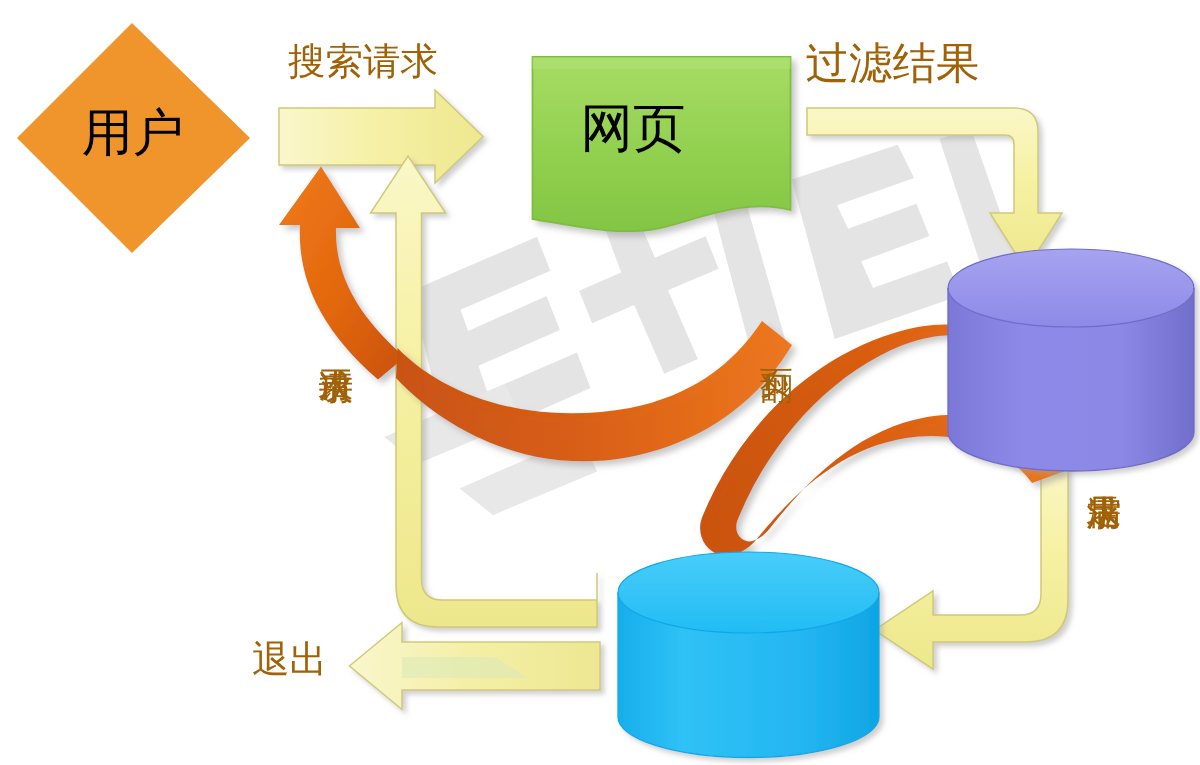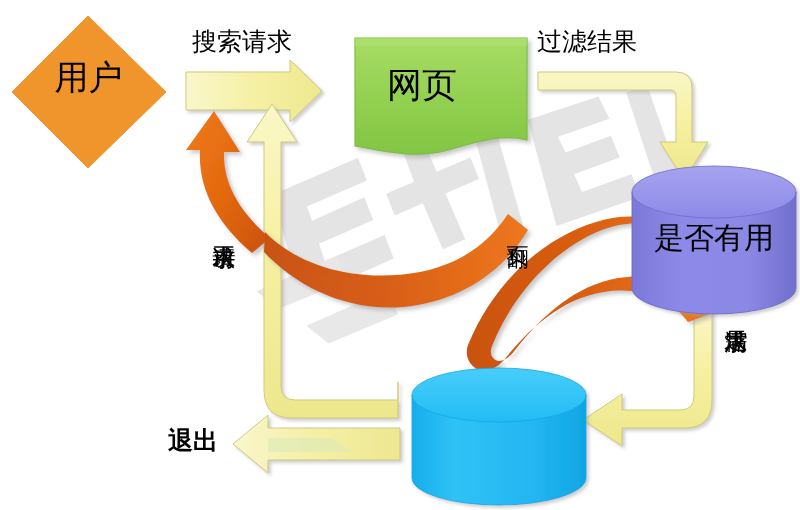--- a/index.html
+++ b/index.html
@@ -6,21 +6,21 @@
   body{
     width:800px;height:510px;overflow:hidden;position:relative;
     font-family:"Liberation Serif","DejaVu Serif",serif;
     background:#ffffff;
   }
   #stage{position:absolute;left:0;top:0;width:800px;height:510px;}
   #stage svg{position:absolute;left:0;top:0;}
 
   .lbl{
     position:absolute;
-    color:#000000;
+    color:#a16207;
     font-family:"Liberation Serif","DejaVu Serif",serif;
     font-weight:400;
     white-space:nowrap;
     letter-spacing:0px;
     line-height:1.0;
     user-select:none;
   }
   .lbl-v{
     writing-mode:vertical-rl;
     text-orientation:upright;
@@ -224,32 +224,31 @@
     <path d="M632,192 L632,288 A82,26 0 0 0 796,288 L796,192" fill="none" stroke="#6F6CC8" stroke-width="0.9"></path>
   </g>
 
   <g filter="url(#softShadow2)">
     <path d="M412,395 L412,478 A87,27 0 0 0 586,478 L586,395 Z" fill="url(#gBlueSide)"></path>
     <ellipse cx="499" cy="395" rx="87" ry="27" fill="url(#gBlueTop)" stroke="#11A8E6" stroke-width="0.8"></ellipse>
     <path d="M412,395 L412,478 A87,27 0 0 0 586,478 L586,395" fill="none" stroke="#11A8E6" stroke-width="0.9"></path>
   </g>
 </svg>
 
-<div class="node-text" style="left:36px;top:55px;width:105px;font-size:34px;">用户</div>
+<div class="node-text" style="left:36px;top:66px;width:105px;font-size:34px;">用户</div>
 
 <div class="node-text" style="left:362px;top:62px;width:120px;font-size:35px;">网页</div>
 
-<div class="node-text" style="left:634px;top:218px;width:160px;font-size:30px;">是否有用</div>
 
 
 <div class="lbl" style="left:192px;top:29px;font-size:25px;">搜索请求</div>
 
-<div class="lbl" style="left:537px;top:29px;font-size:25px;">过滤结果</div>
+<div class="lbl" style="left:537px;top:29px;font-size:29px;">过滤结果</div>
 
 <div class="lbl lbl-v" style="left:212px;top:228px;font-size:23px;">再次请求</div>
 
 <div class="lbl lbl-v" style="left:506px;top:229px;font-size:22px;">翻页</div>
 
 <div class="lbl lbl-v" style="left:724px;top:312px;font-size:23px;">满足需求</div>
 
-<div class="lbl" style="left:168px;top:428px;font-size:25px;font-weight:bold;">退出</div>
+<div class="lbl" style="left:168px;top:428px;font-size:25px;">退出</div>
 
 </div>
 
 </body></html>

